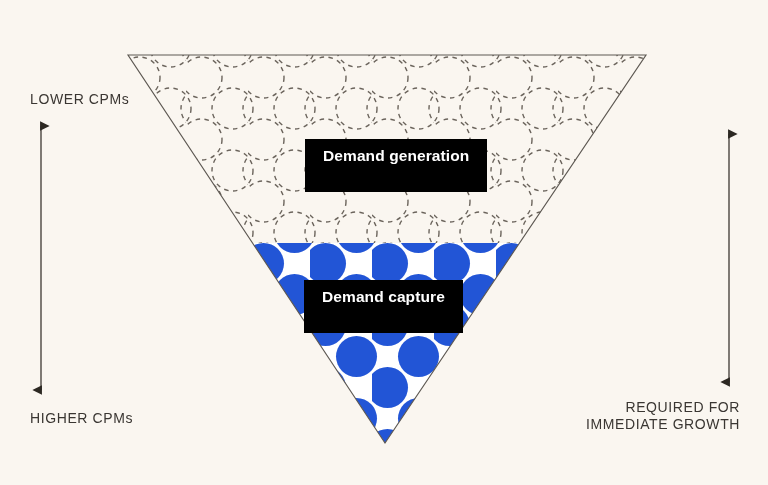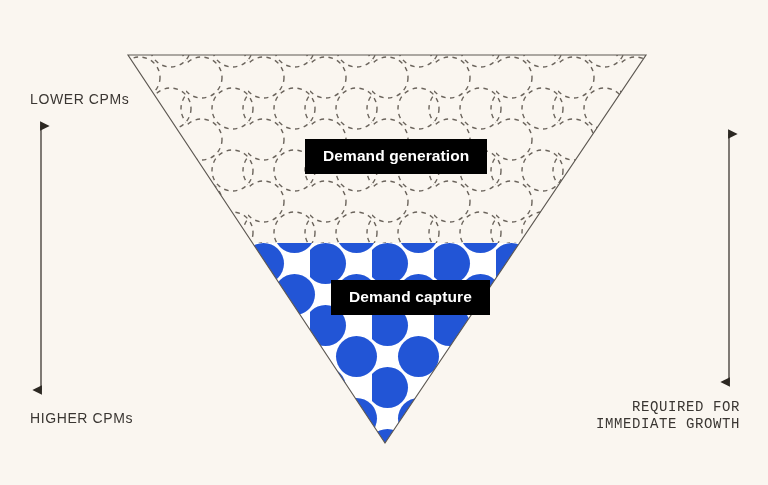--- a/index.html
+++ b/index.html
@@ -37,40 +37,40 @@
     line-height: 17px;
     white-space: pre-line;
     font-weight: 400;
   }
   .axis-label.left  { left: 30px; text-align: left; }
   .axis-label.right { right: 28px; text-align: right; }
 
   #label-lower-cpms  { top: 91px; }
   #label-higher-cpms { top: 410px; }
   #label-required-to-scale { top: 90px; }
-  #label-required-immediate { top: 399px; font-family: Liberation Mono, monospace; }
+  #label-required-immediate { top: 399px; }
 
   .stage-tag {
     position: absolute;
     background: #000000;
     color: #ffffff;
     font-family: "Liberation Sans", sans-serif;
     font-weight: bold;
     font-size: 15.5px;
     letter-spacing: 0.1px;
-    padding: 9px 18px 10px 18px;
+    padding: 9px 18px 28px 18px;
     white-space: nowrap;
     line-height: 1;
   }
   #tag-demand-generation {
     left: 305px;
     top: 139px;
   }
   #tag-demand-capture {
-    left: 331px;
+    left: 304px;
     top: 280px;
   }
 </style>
 </head>
 <body>
 
 <div id="stage">
 
   <svg id="funnel-svg" viewBox="0 0 768 485">
     <defs>

